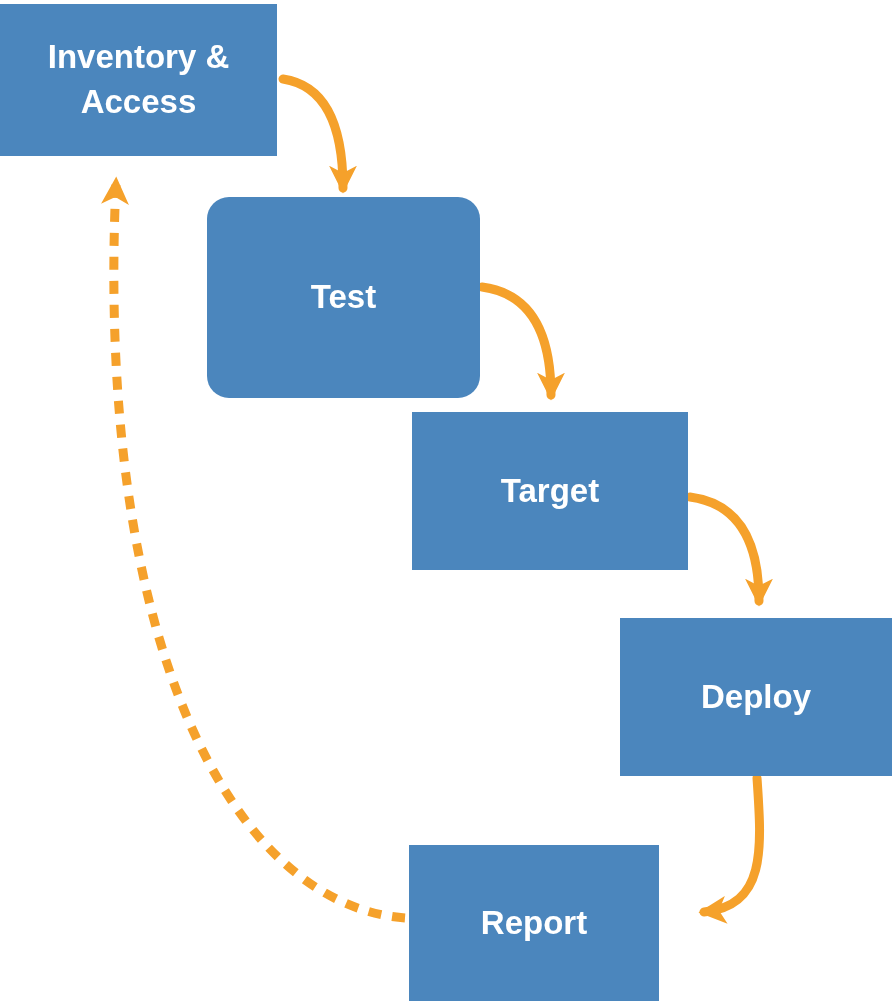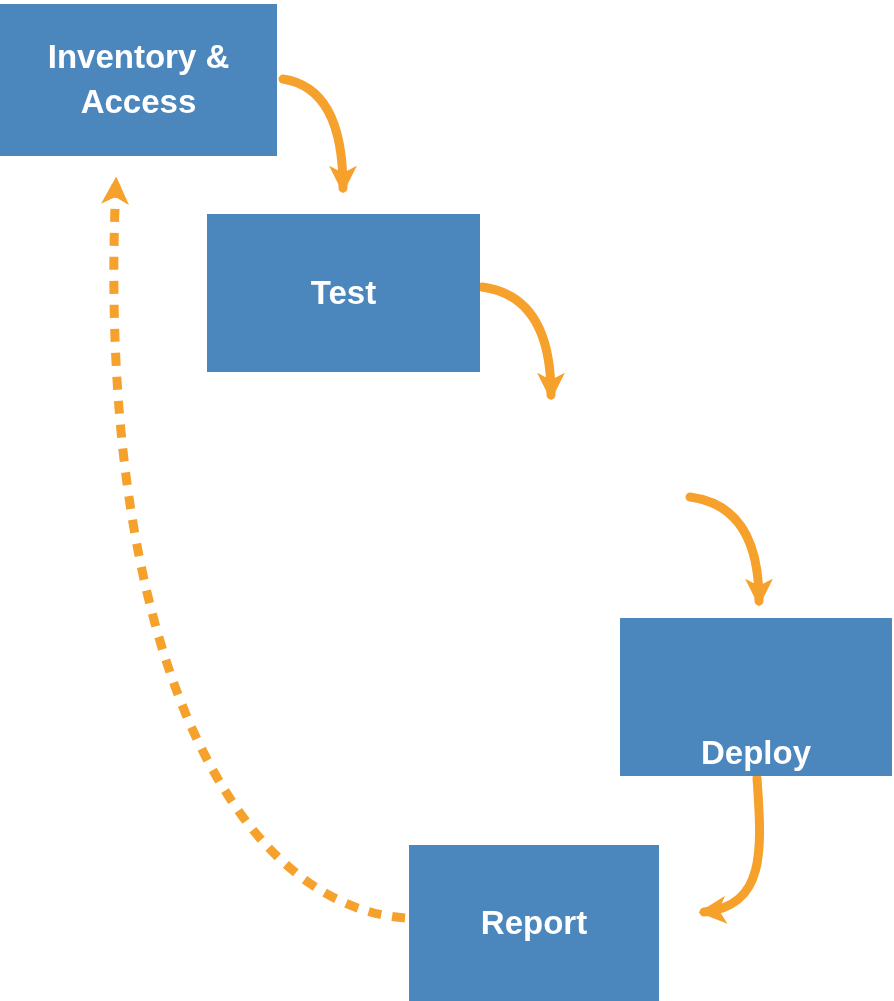--- a/index.html
+++ b/index.html
@@ -31,23 +31,23 @@
     align-items: center;
     justify-content: center;
     text-align: center;
     font-size: 33px;
     font-weight: 700;
     line-height: 1.35;
     box-sizing: border-box;
     padding: 0 18px;
   }
   .box-inventory { left: 0px;   top: 4px;   width: 277px; height: 152px; }
-  .box-test      { left: 207px; top: 214px; width: 273px; height: 158px; }
+  .box-test      { left: 207px; top: 197px; width: 273px; height: 201px; border-radius: 22px; }
   .box-target    { left: 412px; top: 412px; width: 276px; height: 158px; }
-  .box-deploy    { left: 620px; top: 618px; width: 272px; height: 158px; align-items: flex-end; }
+  .box-deploy    { left: 620px; top: 618px; width: 272px; height: 158px; }
   .box-report    { left: 409px; top: 845px; width: 250px; height: 156px; }
 </style>
 </head>
 <body>
 
 <div class="canvas">
 
   <svg class="arrow-layer" viewBox="0 0 894 1001" xmlns="http://www.w3.org/2000/svg">
     <defs>
       <marker id="arrowhead" viewBox="0 0 10 10" refX="8" refY="5" markerWidth="3.1" markerHeight="3.1" orient="auto-start-reverse">
@@ -67,20 +67,23 @@
   </svg>
 
   <div class="box box-inventory">
     <span>Inventory &amp; Access</span>
   </div>
 
   <div class="box box-test">
     <span>Test</span>
   </div>
 
+  <div class="box box-target">
+    <span>Target</span>
+  </div>
 
   <div class="box box-deploy">
     <span>Deploy</span>
   </div>
 
   <div class="box box-report">
     <span>Report</span>
   </div>
 
 </div>

